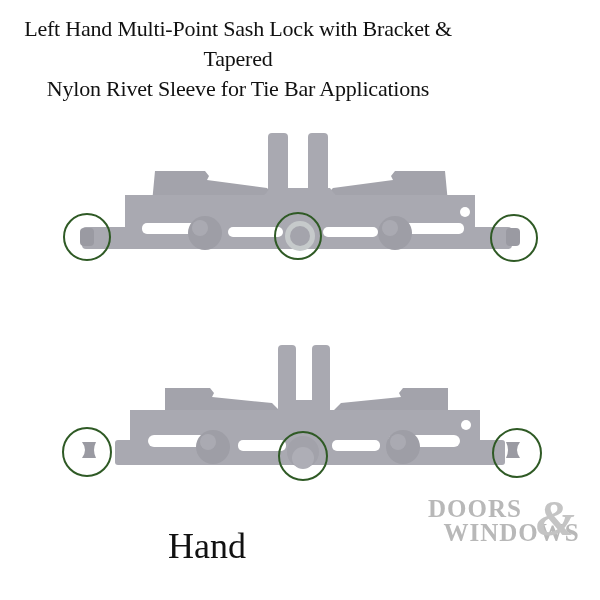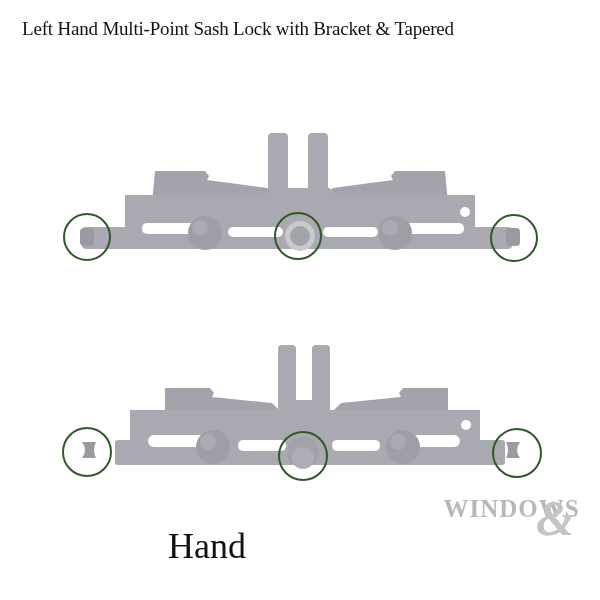--- a/index.html
+++ b/index.html
@@ -1,33 +1,34 @@
 <!DOCTYPE html>
 <html><head>
 <meta charset="utf-8">
 <style>
   html, body { margin:0; padding:0; background:#ffffff; }
   body { width:600px; height:600px; position:relative; overflow:hidden; font-family:"Liberation Serif", serif; }
-  .title { position:absolute; top:14px; left:0; width:476px; text-align:center; font-size:19px; line-height:30px; color:#111; letter-spacing:-0.2px; }
+  .title { position:absolute; top:14px; left:0; width:476px; text-align:center; font-size:22px; line-height:30px; color:#111; letter-spacing:-0.2px; }
   .part { position:absolute; left:0; width:600px; }
   .part1 { top:125px; height:170px; }
   .part2 { top:325px; height:170px; }
   .color-label { position:absolute; left:168px; top:525px; font-size:36px; color:#111; }
   .logo { position:absolute; left:420px; top:497px; width:175px; text-align:center; color:#b8b8b8; font-family:"Liberation Serif", serif; font-weight:bold; }
   .logo .l1 { font-size:15px; letter-spacing:1px; line-height:17px; text-align:left; padding-left:12px; }
   .logo .l2 { font-size:25px; line-height:24px; text-align:left; padding-left:8px; letter-spacing:1px; }
   .logo .amp { position:absolute; left:116px; top:-8px; font-size:50px; color:#c4c4c4; font-style:italic; }
   .logo .l3 { font-size:25px; line-height:24px; letter-spacing:1px; text-align:center; padding-left:8px; }
   .logo .l4 { font-size:13.5px; line-height:18px; letter-spacing:0.8px; text-align:left; padding-left:10px; }
 </style>
 </head>
 <body>
 
 <div class="title">
   <div>Left Hand Multi-Point Sash Lock with Bracket &amp; Tapered</div>
+  <div>Nylon Rivet Sleeve for Tie Bar Applications</div>
 </div>
 
 <svg class="part part1" viewBox="0 125 600 170" width="600" height="170">
   <g fill="#a9a9b1">
 
     <path d="M272 133 h12 a4 4 0 0 1 4 4 v55 h-20 v-55 a4 4 0 0 1 4 -4z"></path>
     <path d="M312 133 h12 a4 4 0 0 1 4 4 v55 h-20 v-55 a4 4 0 0 1 4 -4z"></path>
 
     <path d="M155 171 l50 0 l4 5 l-2 4 l60 8 l15 15 l-130 0z" fill="#a3a3ab"></path>
     <path d="M445 171 l-50 0 l-4 5 l2 4 l-60 8 l-15 15 l130 0z" fill="#a3a3ab"></path>
@@ -96,14 +97,15 @@
     <circle cx="87" cy="452" r="24"></circle>
     <circle cx="303" cy="456" r="24"></circle>
     <circle cx="517" cy="453" r="24"></circle>
   </g>
 </svg>
 
 <div class="color-label">Hand</div>
 
 <div class="logo">
   <span class="amp">&amp;</span>
+  <div class="l2">DOORS</div>
   <div class="l3">WINDOWS</div>
 </div>
 
 </body></html>

